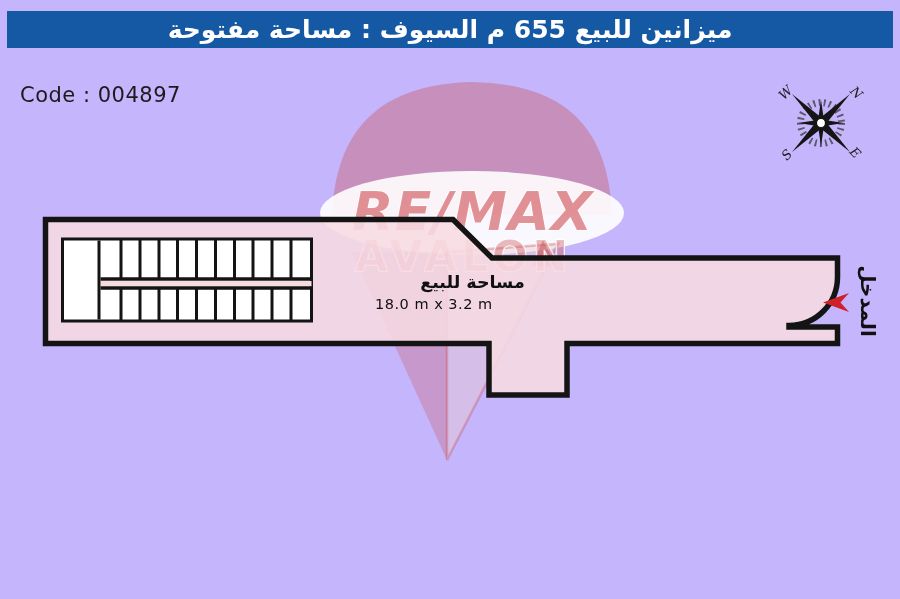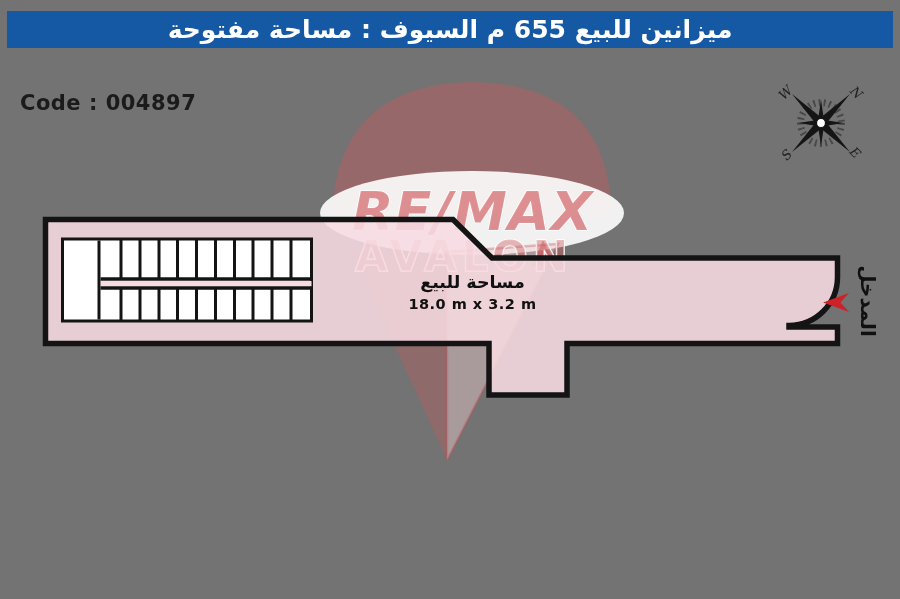--- a/index.html
+++ b/index.html
@@ -1,39 +1,38 @@
 <!DOCTYPE html>
 <html><head>
 <meta charset="utf-8">
 <style>
   html,body{margin:0;padding:0;background:#fff;}
   .stage{
-    position:relative;width:900px;height:599px;background:#737373;overflow:hidden;
+    position:relative;width:900px;height:599px;background:#c4b5fd;overflow:hidden;
     font-family:"DejaVu Sans", sans-serif;
   }
   .header-bar{
     position:absolute;left:7px;top:11px;width:886px;height:37px;
     background:#1558a4;color:#ffffff;display:flex;align-items:center;justify-content:center;
   }
   .header-bar span{
     font-size:25px;font-weight:bold;direction:rtl;letter-spacing:0.5px;
   }
   .code{
-    position:absolute;left:20px;top:83px;font-size:21px;font-weight:700;color:#1b1b1b;
+    position:absolute;left:20px;top:83px;font-size:21px;font-weight:400;color:#1b1b1b;
     letter-spacing:0.5px;
-    margin-top:8px;
   }
   svg.scene{position:absolute;left:0;top:0;}
   .area-label{
     position:absolute;left:375px;top:272px;width:195px;text-align:center;
     font-size:17.5px;font-weight:bold;color:#101010;direction:rtl;
   }
   .dims-label{
-    position:absolute;left:375px;top:296px;width:195px;text-align:center;
-    font-size:14.5px;font-weight:bold;color:#101010;letter-spacing:0.5px;
+    position:absolute;left:375px;top:296px;width:195px;text-align:left;
+    font-size:14.5px;font-weight:normal;color:#101010;letter-spacing:0.5px;
   }
   .entrance-label{
     position:absolute;left:880px;top:261px;width:80px;text-align:center;
     transform:rotate(90deg);transform-origin:0 0;
     font-size:20px;font-weight:bold;color:#101010;direction:rtl;
   }
   .wm-brand{
     font-family:"DejaVu Sans", sans-serif;font-size:54px;font-weight:bold;font-style:italic;
     fill:rgba(198,44,50,0.50);stroke:#ffffff;stroke-width:1.5;paint-order:stroke;letter-spacing:1px;
   }

